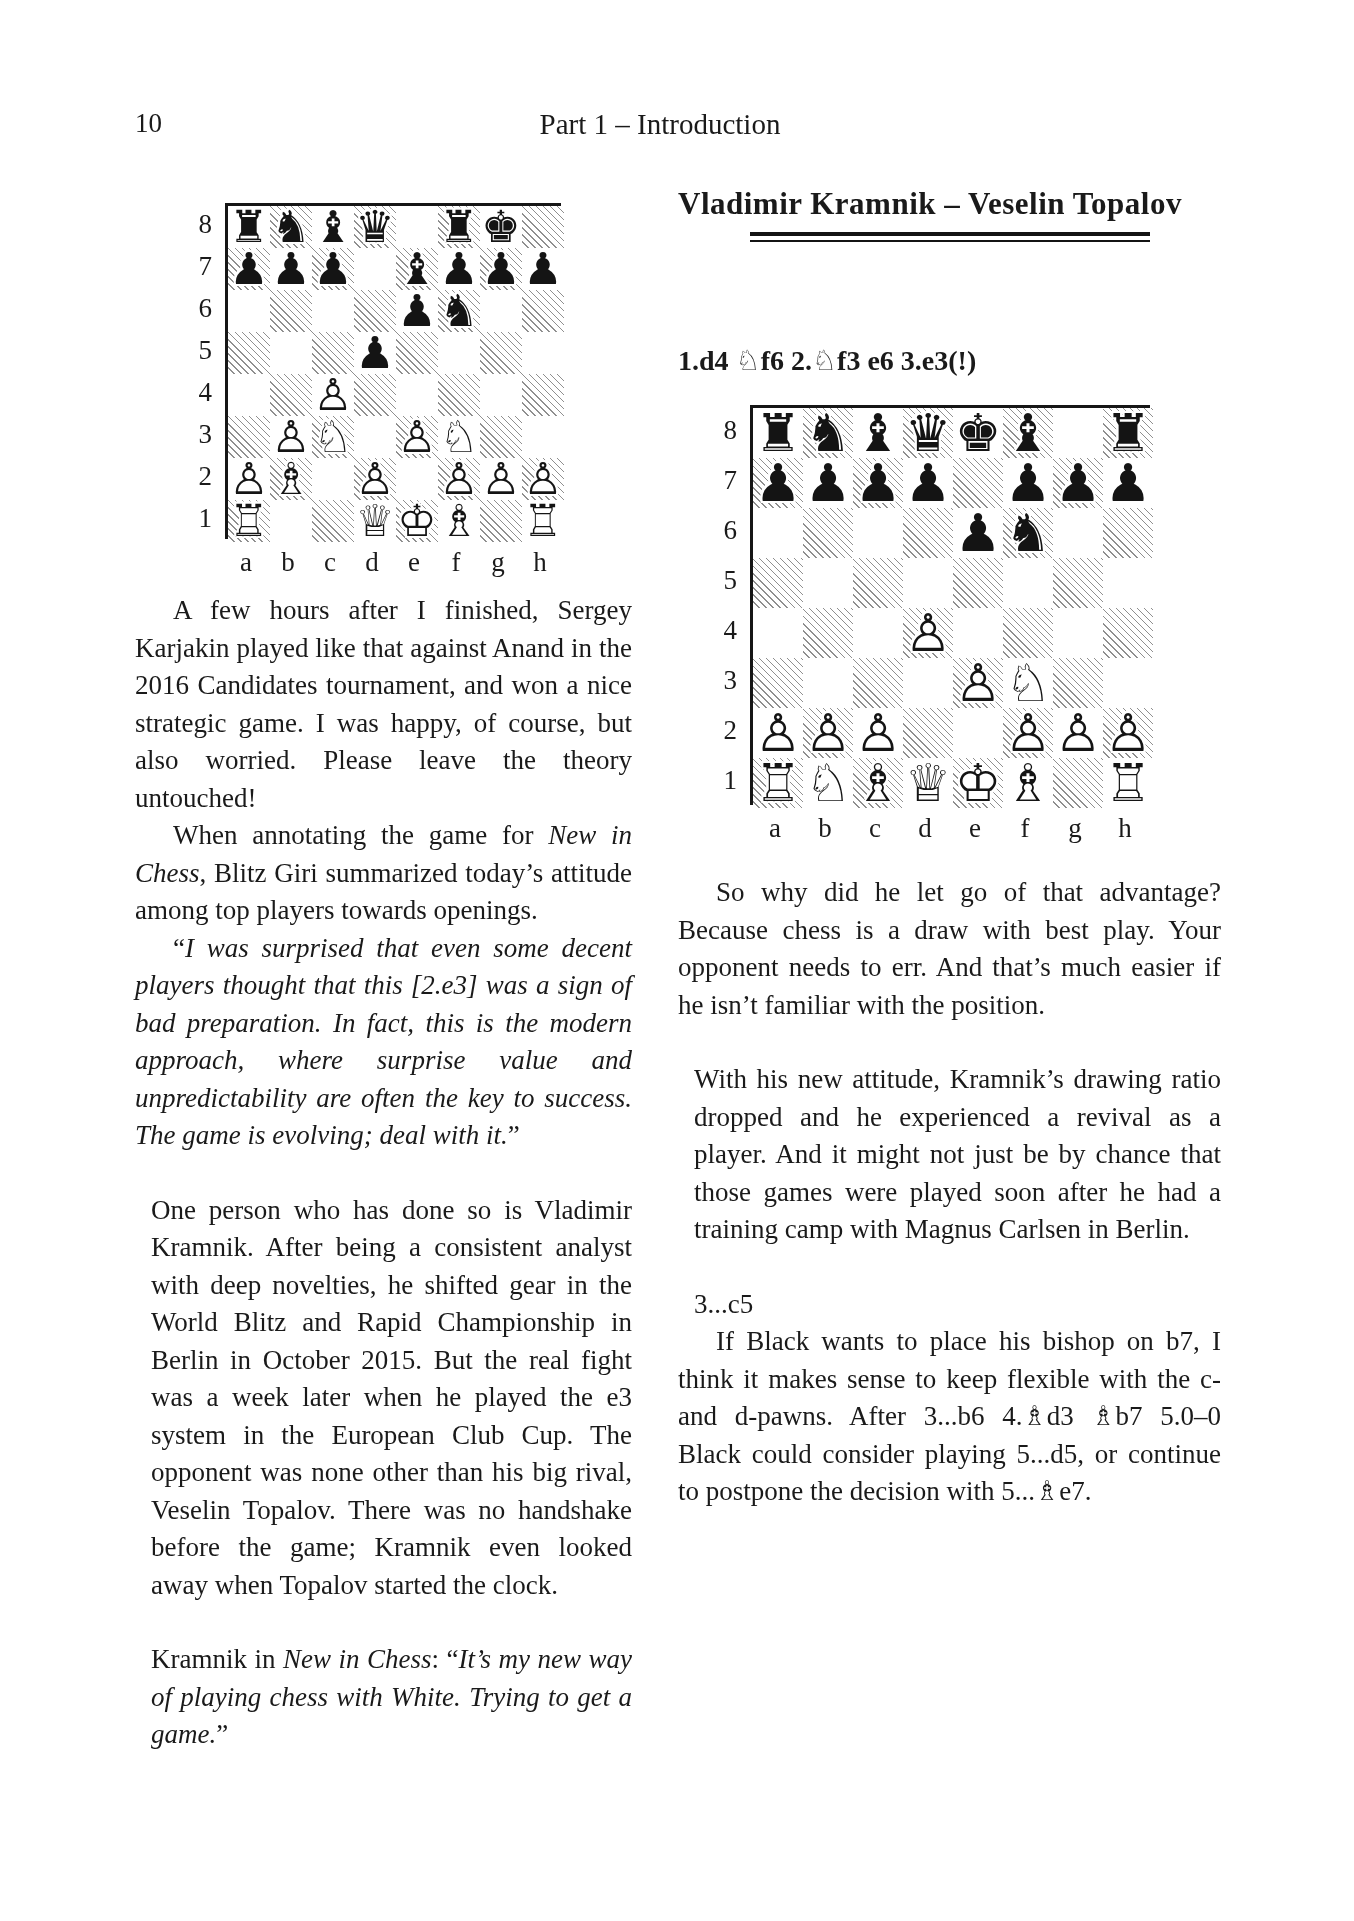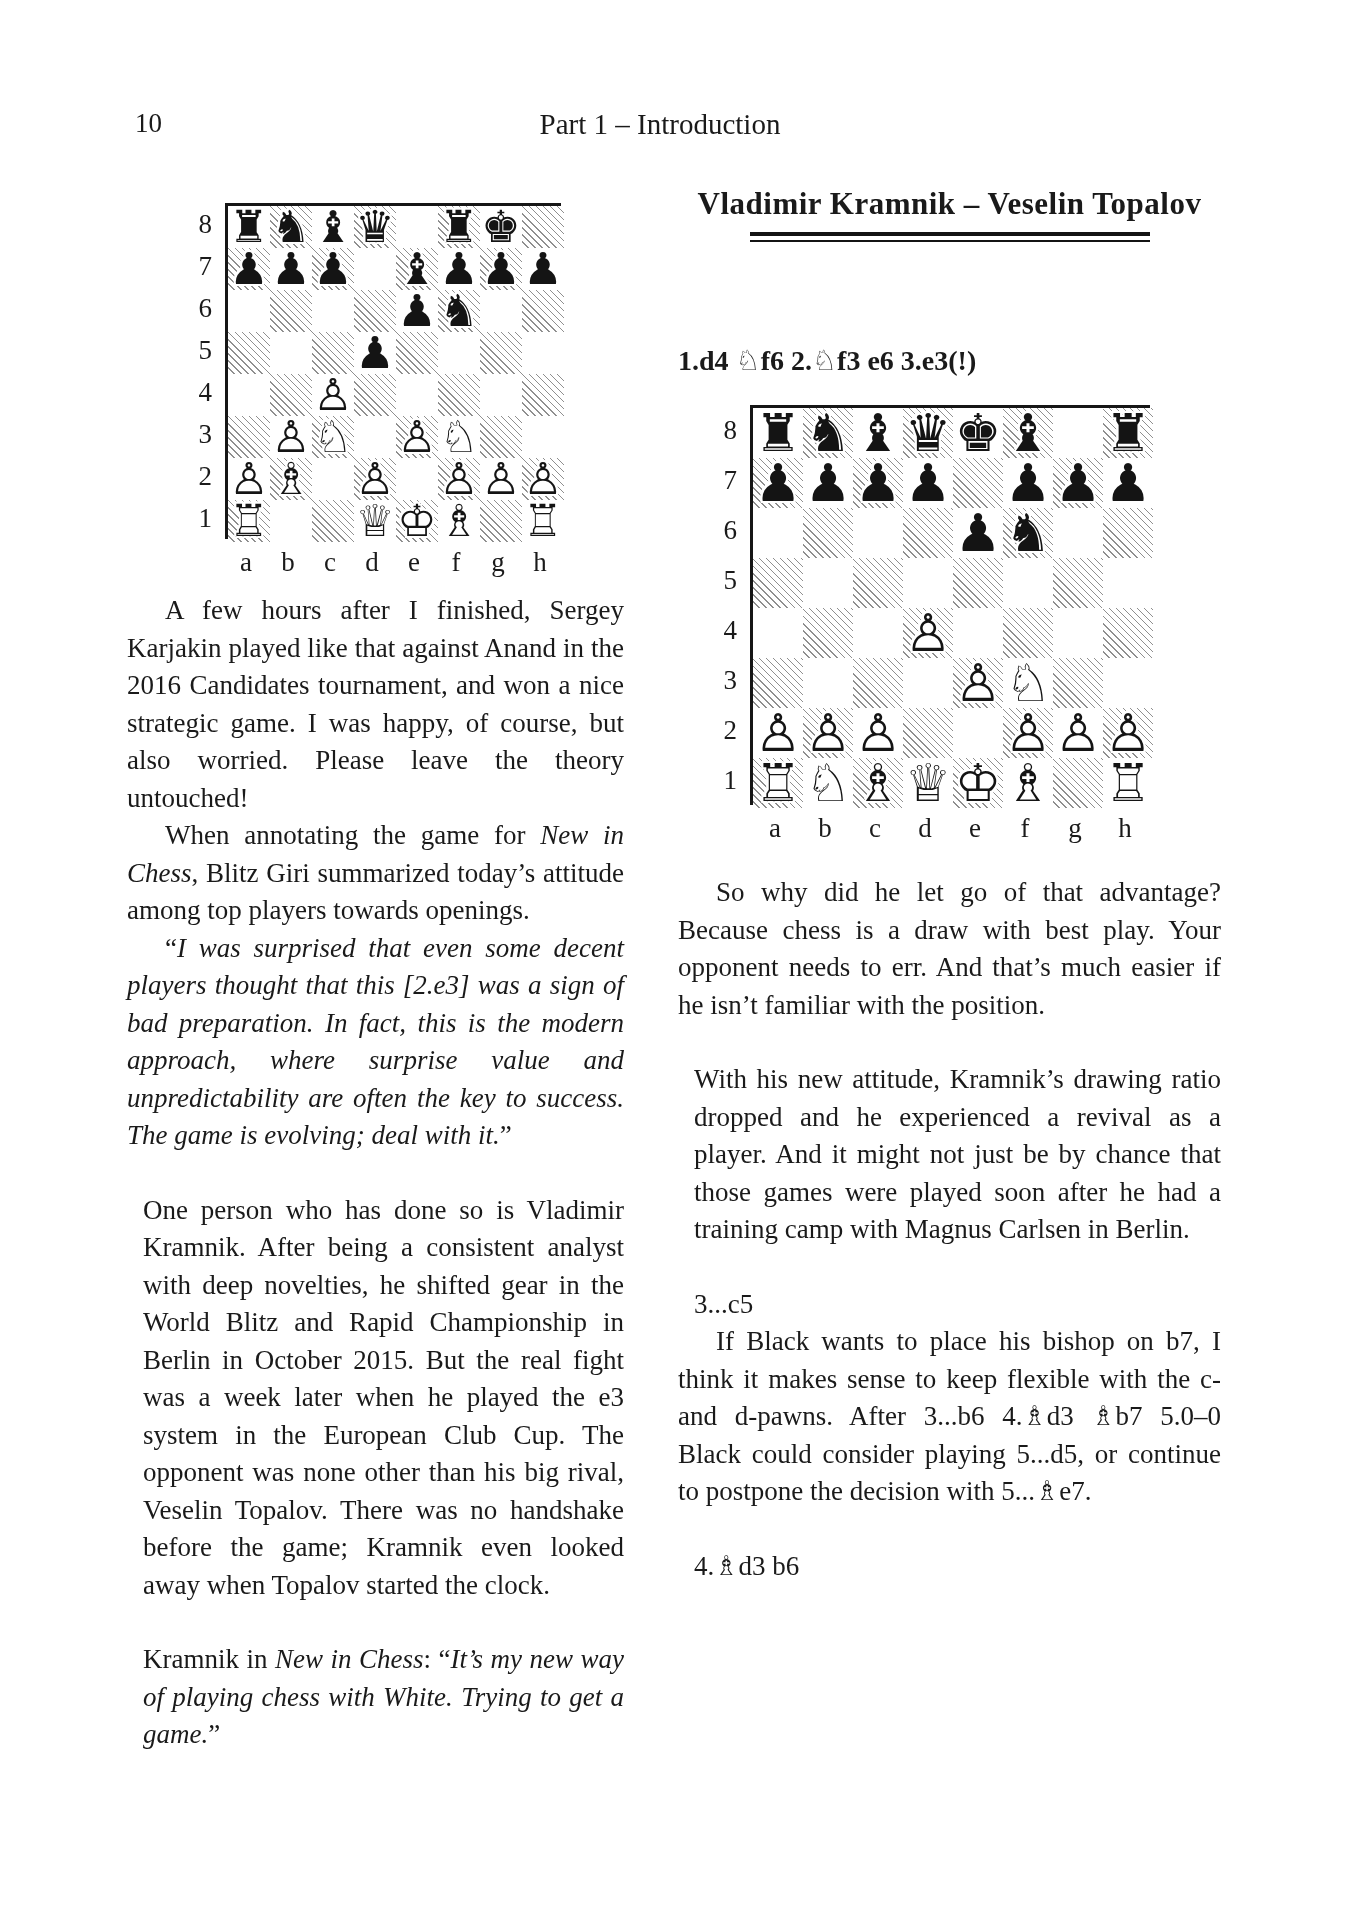--- a/index.html
+++ b/index.html
@@ -6,31 +6,31 @@
   body{
     width:1354px;height:1921px;position:relative;background:#ffffff;
     font-family:"Liberation Serif","DejaVu Sans",serif;color:#1a1a1a;
     -webkit-font-smoothing:antialiased;
   }
   
   .pagenum{position:absolute;left:135px;top:108px;font-size:27px;}
   .runhead{position:absolute;left:660px;top:108px;transform:translateX(-50%);font-size:29px;white-space:nowrap;}
 
   
-  .leftcol-text{position:absolute;left:127px;top:592px;width:497px;}
+  .leftcol-text{position:absolute;left:135px;top:592px;width:497px;}
   .rightcol-text{position:absolute;left:678px;top:874px;width:543px;}
 
   .para{margin:0;font-size:27px;line-height:37.5px;text-align:justify;}
   .para.indent{text-indent:38px;}
   .para.gap{margin-top:37px;margin-left:16px;}
   .para.bold{font-weight:normal;text-align:left;}
   .it{font-style:italic;}
 
   
-  .game-header{position:absolute;left:678px;top:186px;width:543px;text-align:center;}
+  .game-header{position:absolute;left:678px;top:186px;width:543px;text-align:left;}
   .players{font-size:31px;font-weight:bold;letter-spacing:.5px;white-space:nowrap;}
   .rule{width:400px;height:4px;margin:10px auto 0;border-top:4px solid #141414;border-bottom:2px solid #141414;}
   .event{font-size:28px;margin-top:16px;}
   .movesline{position:absolute;left:678px;top:344px;font-size:28px;font-weight:bold;}
 
   
   .diagram{position:absolute;display:grid;
     grid-template-columns:var(--rankw) calc(var(--sq)*8);
     grid-template-rows:calc(var(--sq)*8) 44px;}
   .diagram1{--sq:42px;--rankw:30px;--pf:44px;left:195px;top:203px;}
@@ -408,14 +408,13 @@
       <div>g</div>
       <div>h</div>
     </div>
   </div>
 
 <div class="rightcol-text">
     <p class="para indent"><span>So why did he let go of that advantage? Because chess is a draw with best play. Your opponent needs to err. And that’s much easier if he isn’t familiar with the position.</span></p>
     <p class="para gap"><span>With his new attitude, Kramnik’s drawing ratio dropped and he experienced a revival as a player. And it might not just be by chance that those games were played soon after he had a training camp with Magnus Carlsen in Berlin.</span></p>
     <p class="para gap bold"><span>3...c5</span></p>
     <p class="para indent"><span>If Black wants to place his bishop on b7, I think it makes sense to keep flexible with the c- and d-pawns. After 3...b6 4.♗d3 ♗b7 5.0–0 Black could consider playing 5...d5, or continue to postpone the decision with 5...♗e7.</span></p>
-    <p class="para gap bold"><span>4.♗d3 b6</span></p>
   </div>
 
 </body></html>

